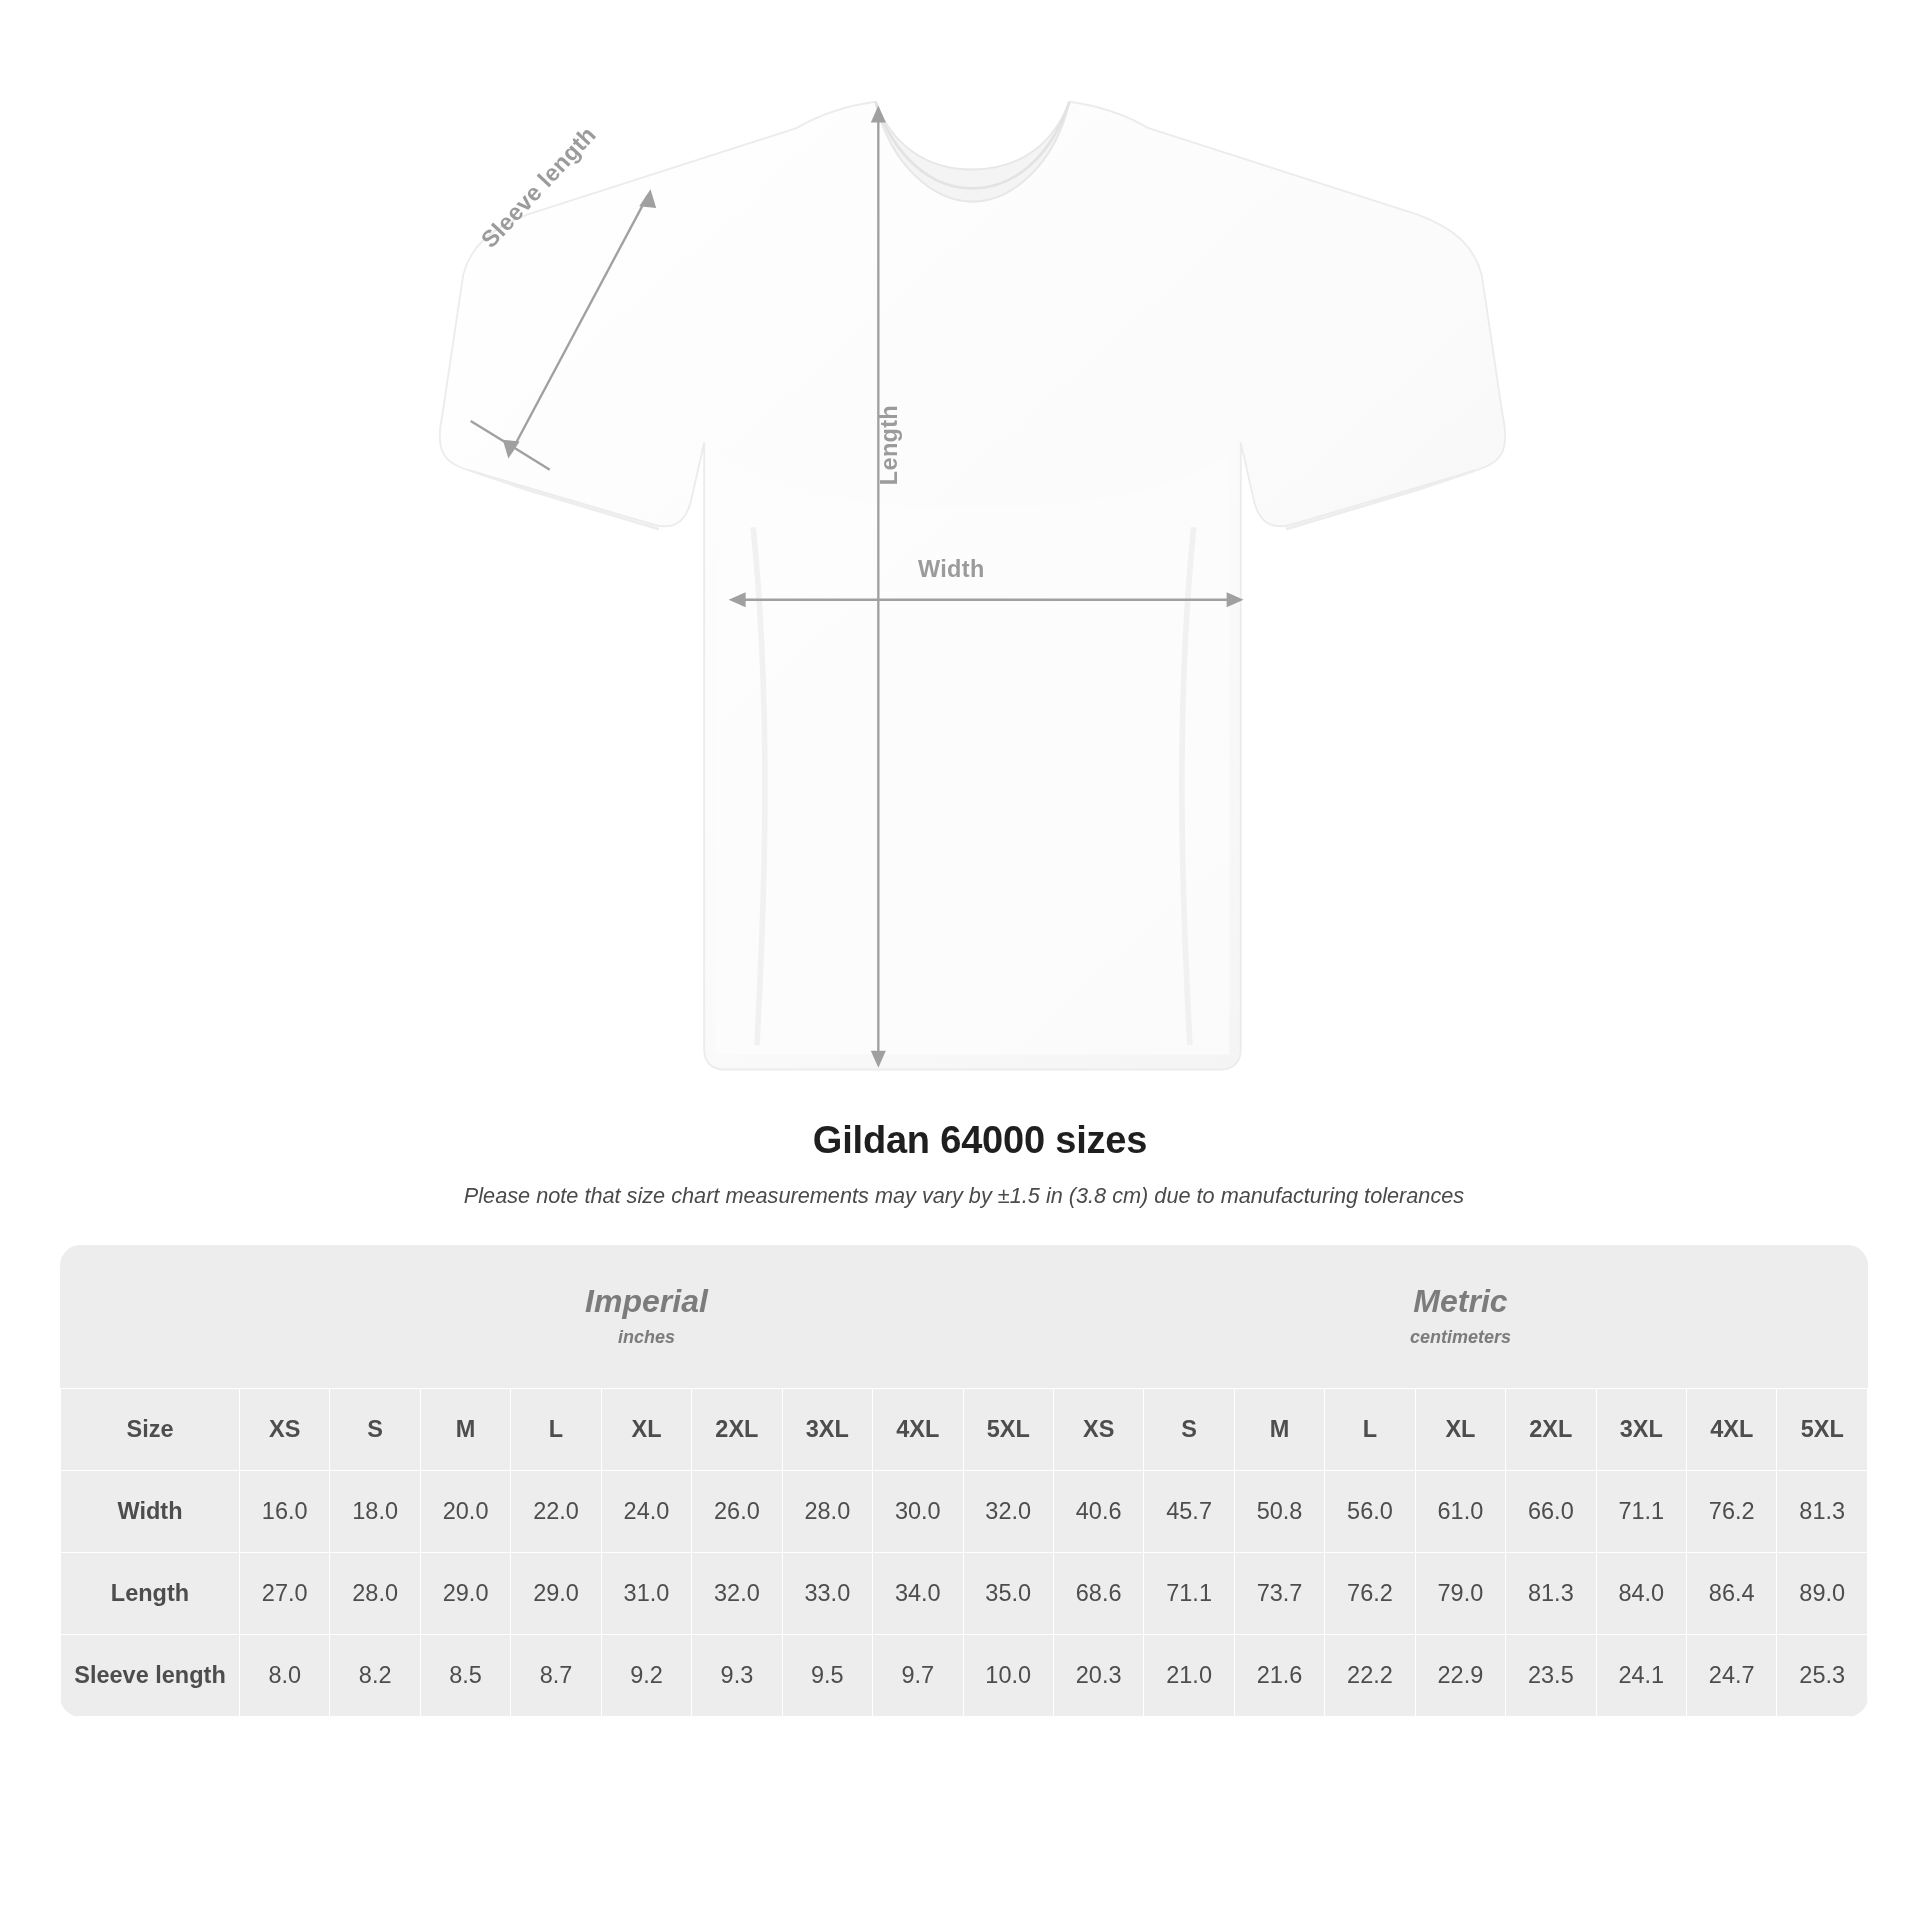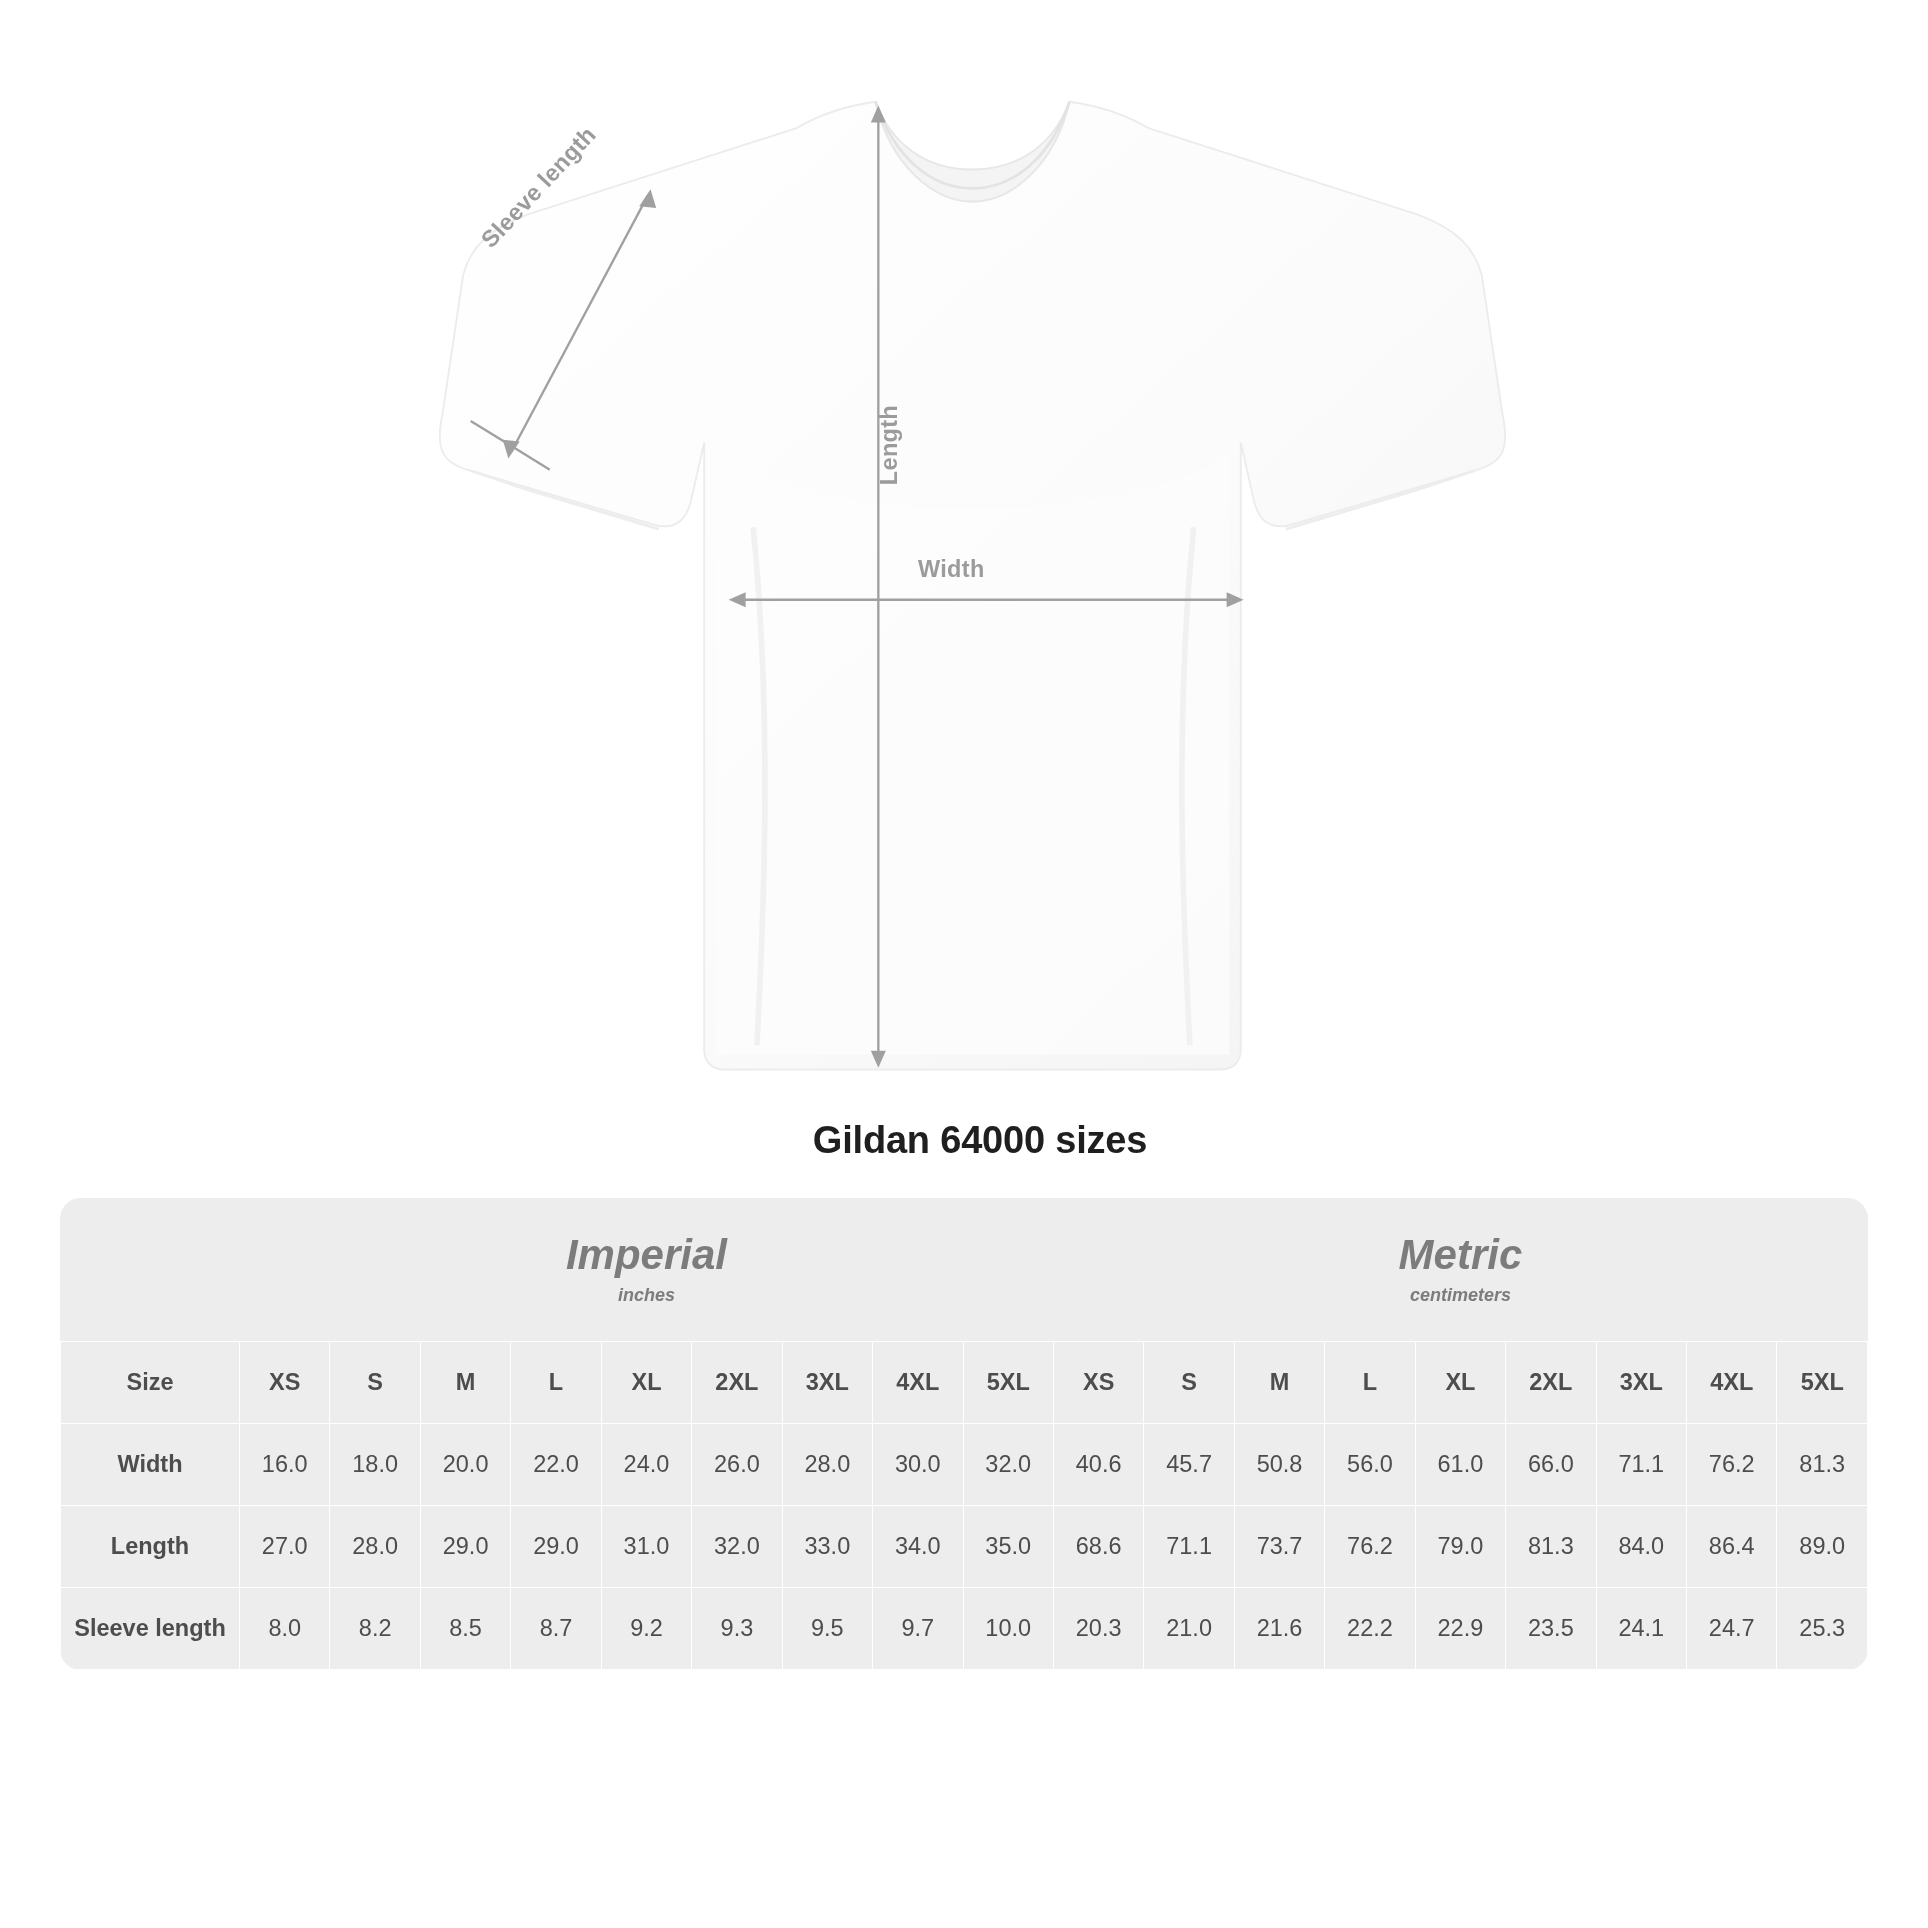--- a/index.html
+++ b/index.html
@@ -96,21 +96,21 @@
     padding: 0;
     height: 81px;
     vertical-align: middle;
   }
   .unit-head {
     background: #ededed;
     border: none !important;
     height: 143px !important;
   }
   .unit-head .unit-main {
-    font-size: 42px;
+    font-size: 32px;
     font-style: italic;
     font-weight: bold;
     color: #7c7c7c;
     line-height: 1.1;
   }
   .unit-head .unit-sub {
     font-size: 18px;
     font-style: italic;
     color: #7c7c7c;
     margin-top: 7.5px;
@@ -210,20 +210,21 @@
       </g>
     </svg>
 
     <div class="dim-label label-width">Width</div>
     <div class="dim-label label-length">Length</div>
     <div class="dim-label label-sleeve">Sleeve length</div>
   </div>
 
   <div class="title-block">
     <div class="chart-title">Gildan 64000 sizes</div>
+    <div class="chart-note">Please note that size chart measurements may vary by ±1.5 in (3.8 cm) due to manufacturing tolerances</div>
   </div>
 
   <div class="table-wrap">
     <table class="size-table">
       <colgroup id="colgroup">
           <col style="width: 179px;">
           <col>
           <col>
           <col>
           <col>

